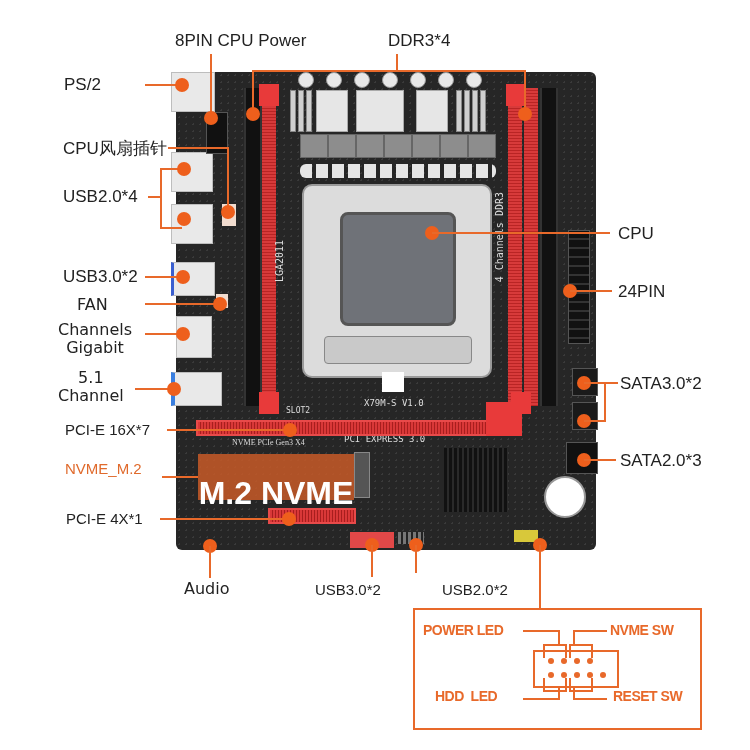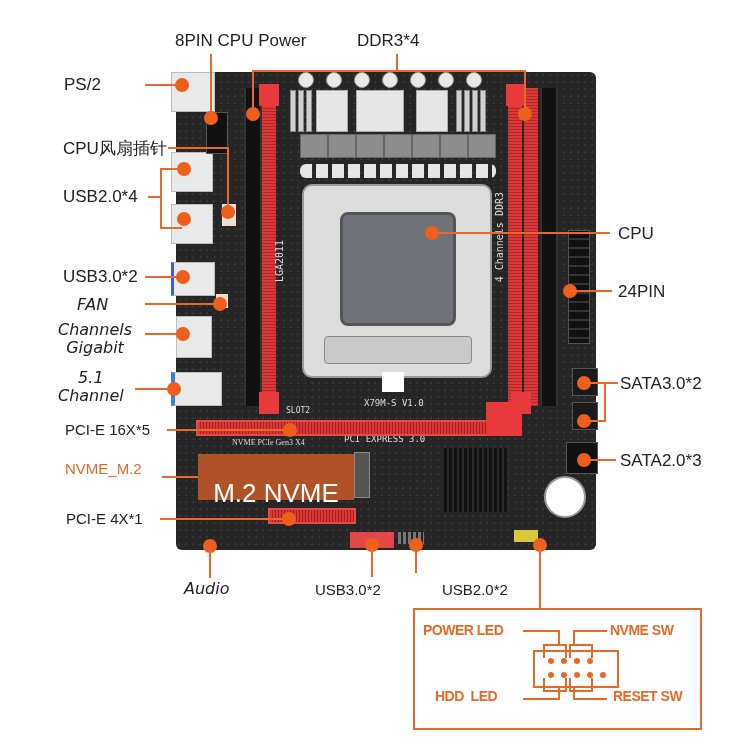--- a/index.html
+++ b/index.html
@@ -1,19 +1,19 @@
 <!DOCTYPE html>
 <html><head>
 <meta charset="utf-8">
 <style>
   html,body{margin:0;padding:0;background:#fff;}
   body{width:750px;height:750px;position:relative;overflow:hidden;font-family:"Liberation Sans",sans-serif;}
   .abs{position:absolute;}
   .lbl{position:absolute;color:#222;font-size:17px;white-space:nowrap;line-height:1;}
-  .lbl.ml{font-family:"DejaVu Sans",sans-serif;font-size:16px;text-align:center;line-height:1.15;font-style:italic;}
+  .lbl.ml{font-family:"DejaVu Sans",sans-serif;font-size:16px;text-align:center;line-height:1.15;}
   .lbl.orange{color:#e06a2c;}
   .ln{position:absolute;background:#e8692a;}
   .dot{position:absolute;width:14px;height:14px;border-radius:50%;background:#ee5f1c;margin:-7px 0 0 -7px;}
   .board{position:absolute;left:176px;top:72px;width:420px;height:478px;background:#262626;border-radius:6px;
          background-image:radial-gradient(#3a3a3a 1px,transparent 1px);background-size:7px 7px;}
   .port{position:absolute;background:#e9e9e9;border:1px solid #bdbdbd;}
   .ram{position:absolute;width:14px;background:repeating-linear-gradient(180deg,#d73a3a 0 2px,#b92424 2px 3px);}
   .ramb{position:absolute;width:14px;background:#111;border-left:2px solid #333;border-right:2px solid #333;}
   .ramclip{position:absolute;width:20px;height:22px;background:#e83a3a;}
   .sink{position:absolute;background:#e6e6e6;border:1px solid #aaa;}
@@ -95,21 +95,21 @@
   <div class="silk" style="left:110px;top:334px;">SLOT2</div>
   <div class="silk" style="left:168px;top:362px;font-size:9px;">PCI EXPRESS 3.0</div>
   <div class="silk" style="left:56px;top:366px;font-family:Liberation Serif, serif;">NVME PCIe Gen3 X4</div>
 
   <div class="abs" style="left:206px;top:300px;width:22px;height:20px;background:#fff;"></div>
 
   <div class="pcie" style="left:20px;top:348px;width:290px;"></div>
   <div class="abs" style="left:310px;top:330px;width:36px;height:34px;background:#e83a3a;"></div>
 
   <div class="abs" style="left:22px;top:382px;width:156px;height:46px;background:rgba(200,90,40,0.85);display:flex;align-items:center;justify-content:center;">
-    <span style="color:#fff;font-size:26px;font-weight:normal;margin-top:32px;">M.2 NVME</span>
+    <span style="color:#fff;font-size:32px;font-weight:bold;margin-top:32px;">M.2 NVME</span>
   </div>
   <div class="abs" style="left:178px;top:380px;width:14px;height:44px;background:#555;border:1px solid #888;"></div>
 
   <div class="pcie" style="left:92px;top:436px;width:84px;"></div>
 
   <div class="abs" style="left:268px;top:376px;width:64px;height:64px;background:repeating-linear-gradient(90deg,#111 0 3px,#2a2a2a 3px 5px);"></div>
 
   <div class="abs" style="left:368px;top:404px;width:38px;height:38px;border-radius:50%;background:#fff;border:2px solid #999;"></div>
 
   <div class="abs" style="left:392px;top:158px;width:20px;height:112px;background:repeating-linear-gradient(180deg,#111 0 7px,#333 7px 9px);border:1px solid #555;"></div>
@@ -189,35 +189,35 @@
 <div class="dot" style="left:584px;top:421px;"></div>
 <div class="ln" style="left:584px;top:382px;width:22px;height:2px;"></div>
 <div class="ln" style="left:584px;top:420px;width:22px;height:2px;"></div>
 <div class="ln" style="left:604px;top:382px;width:2px;height:40px;"></div>
 <div class="ln" style="left:604px;top:382px;width:14px;height:2px;"></div>
 
 <div class="dot" style="left:584px;top:460px;"></div>
 <div class="ln" style="left:584px;top:459px;width:32px;height:2px;"></div>
 
 <div class="lbl" style="left:175px;top:32px;">8PIN CPU Power</div>
-<div class="lbl" style="left:357px;top:32px;">DDR3*4</div>
+<div class="lbl" style="left:388px;top:32px;">DDR3*4</div>
 <div class="lbl" style="left:64px;top:76px;">PS/2</div>
 <div class="lbl" style="left:63px;top:140px;">CPU风扇插针</div>
 <div class="lbl" style="left:63px;top:188px;">USB2.0*4</div>
 <div class="lbl" style="left:63px;top:268px;">USB3.0*2</div>
 <div class="lbl ml" style="left:77px;top:296px;">FAN</div>
 <div class="lbl ml" style="left:58px;top:321px;">
   <div>Channels</div>
   <div>Gigabit</div>
 </div>
 <div class="lbl ml" style="left:58px;top:369px;">
   <div>5.1</div>
   <div>Channel</div>
 </div>
-<div class="lbl" style="left:65px;top:422px;font-size:15px;">PCI-E 16X*5</div>
+<div class="lbl" style="left:65px;top:422px;font-size:15px;">PCI-E 16X*7</div>
 <div class="lbl orange" style="left:65px;top:461px;font-size:15px;">NVME_M.2</div>
 <div class="lbl" style="left:66px;top:511px;font-size:15px;">PCI-E 4X*1</div>
 <div class="lbl ml" style="left:184px;top:580px;">Audio</div>
 <div class="lbl" style="left:315px;top:582px;font-size:15px;">USB3.0*2</div>
 <div class="lbl" style="left:442px;top:582px;font-size:15px;">USB2.0*2</div>
 <div class="lbl" style="left:618px;top:225px;">CPU</div>
 <div class="lbl" style="left:618px;top:283px;">24PIN</div>
 <div class="lbl" style="left:620px;top:375px;">SATA3.0*2</div>
 <div class="lbl" style="left:620px;top:452px;">SATA2.0*3</div>
 

